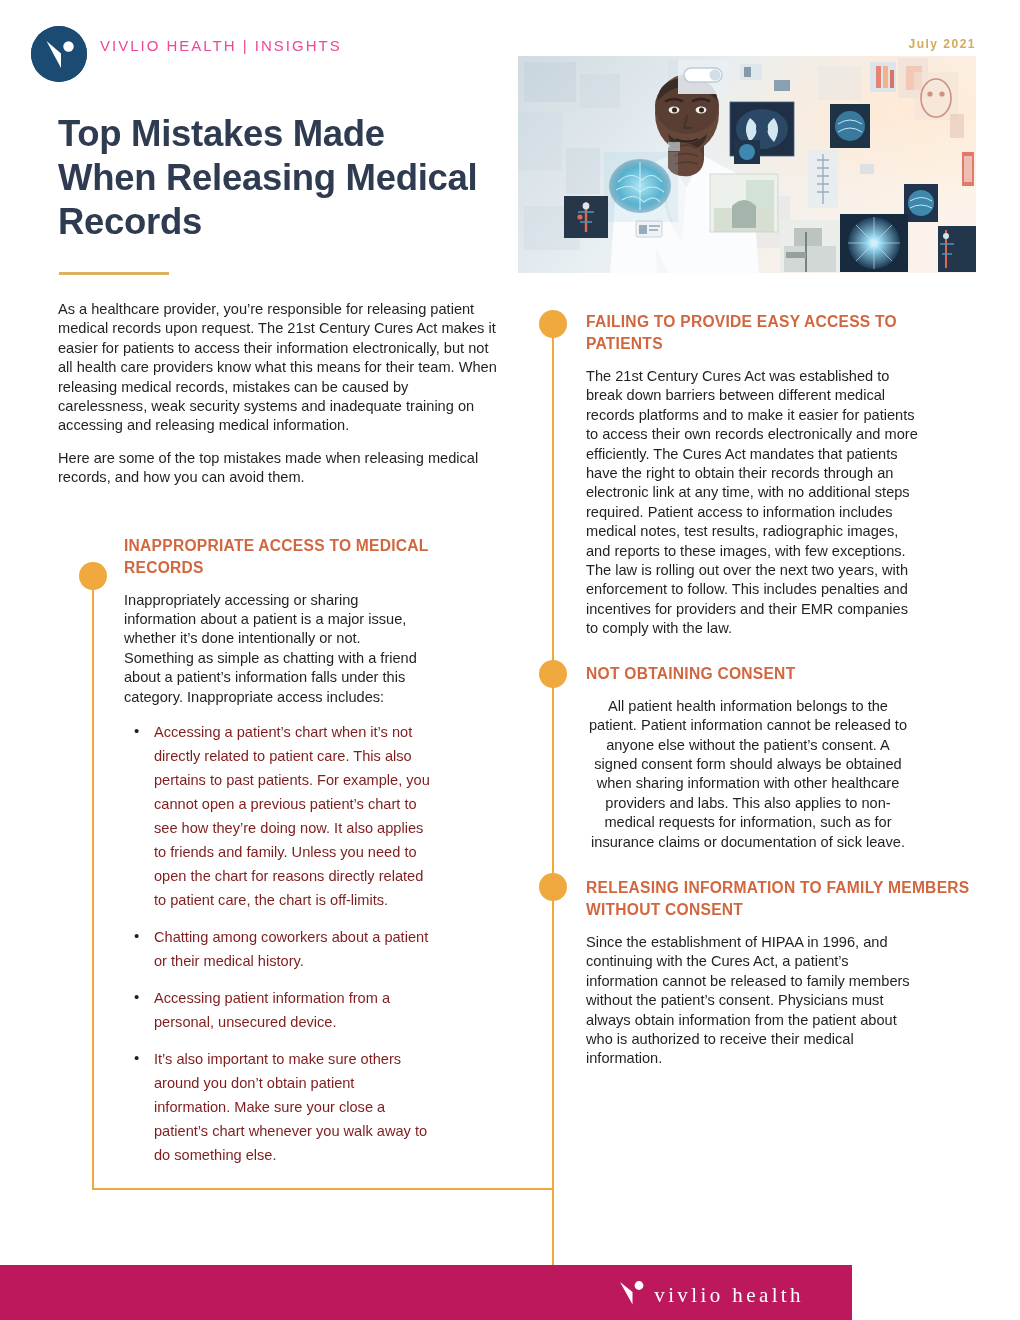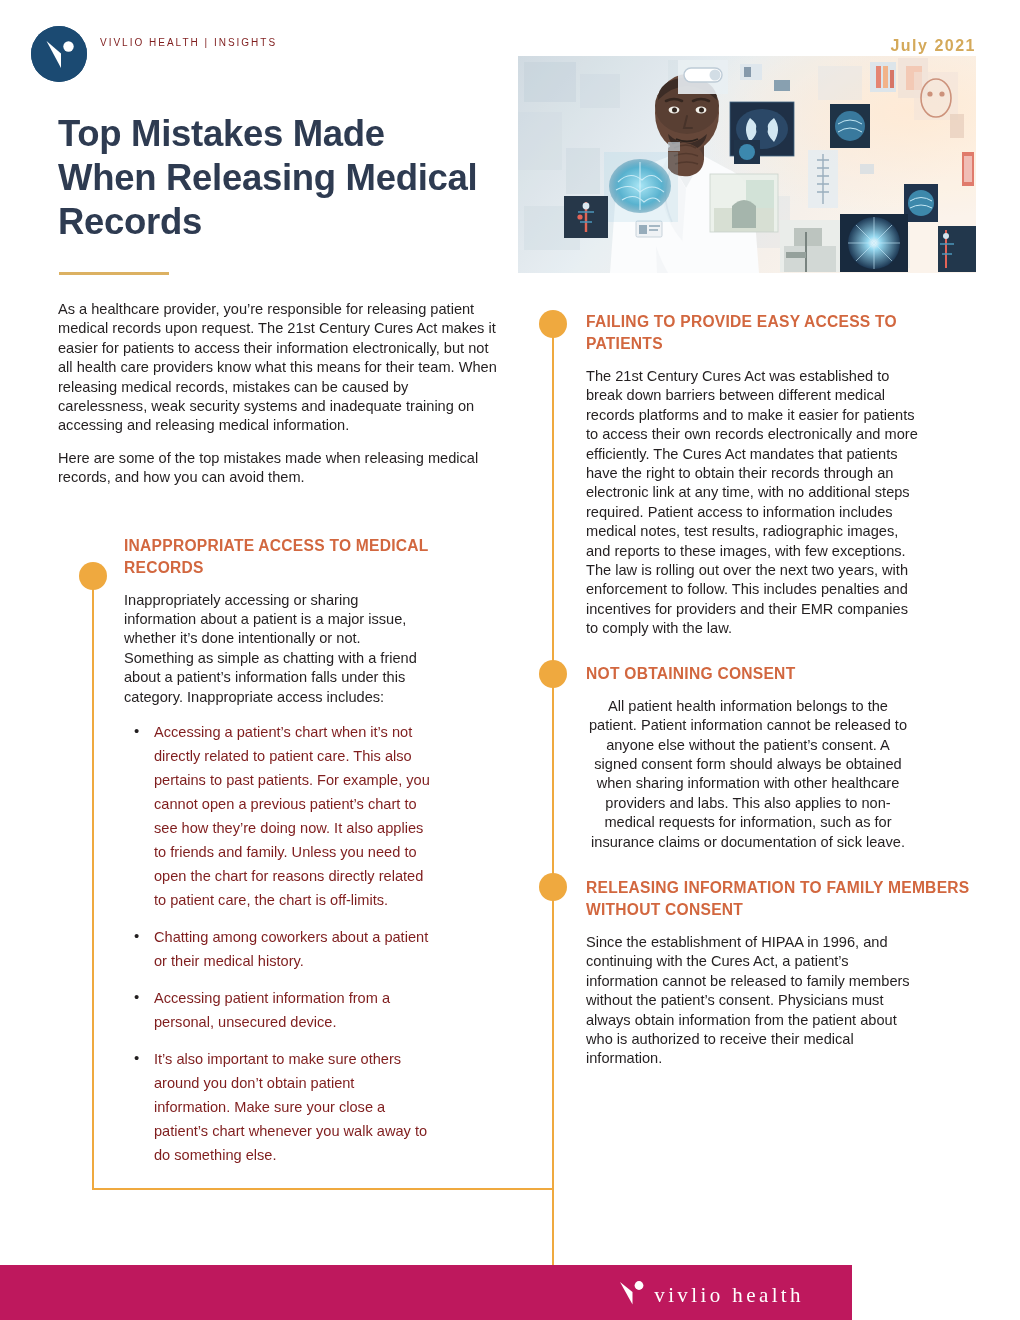--- a/index.html
+++ b/index.html
@@ -14,26 +14,26 @@
   
   .header { position: absolute; top: 0; left: 0; width: 1020px; height: 60px; }
   .logo-mark {
     position: absolute; left: 31px; top: 26px;
     width: 56px; height: 56px; border-radius: 50%;
     background: #1b4a72;
   }
   .logo-mark svg { display: block; }
   .brand-text {
     position: absolute; left: 100px; top: 37px;
-    font-size: 10px; letter-spacing: 2.0px; font-weight: 400;
-    color: #7f1d1d;
+    font-size: 15px; letter-spacing: 2.0px; font-weight: 400;
+    color: #ec4899;
   }
   .issue-date {
     position: absolute; right: 44px; top: 37px;
-    font-size: 16px; letter-spacing: 1.5px; font-weight: 700;
+    font-size: 12px; letter-spacing: 1.5px; font-weight: 700;
     color: #d4a95a;
     margin-left: 32px;
   }
 
   
   .hero {
     position: absolute; left: 518px; top: 56px;
     width: 458px; height: 217px;
     overflow: hidden;
     background: #e8eef2;

